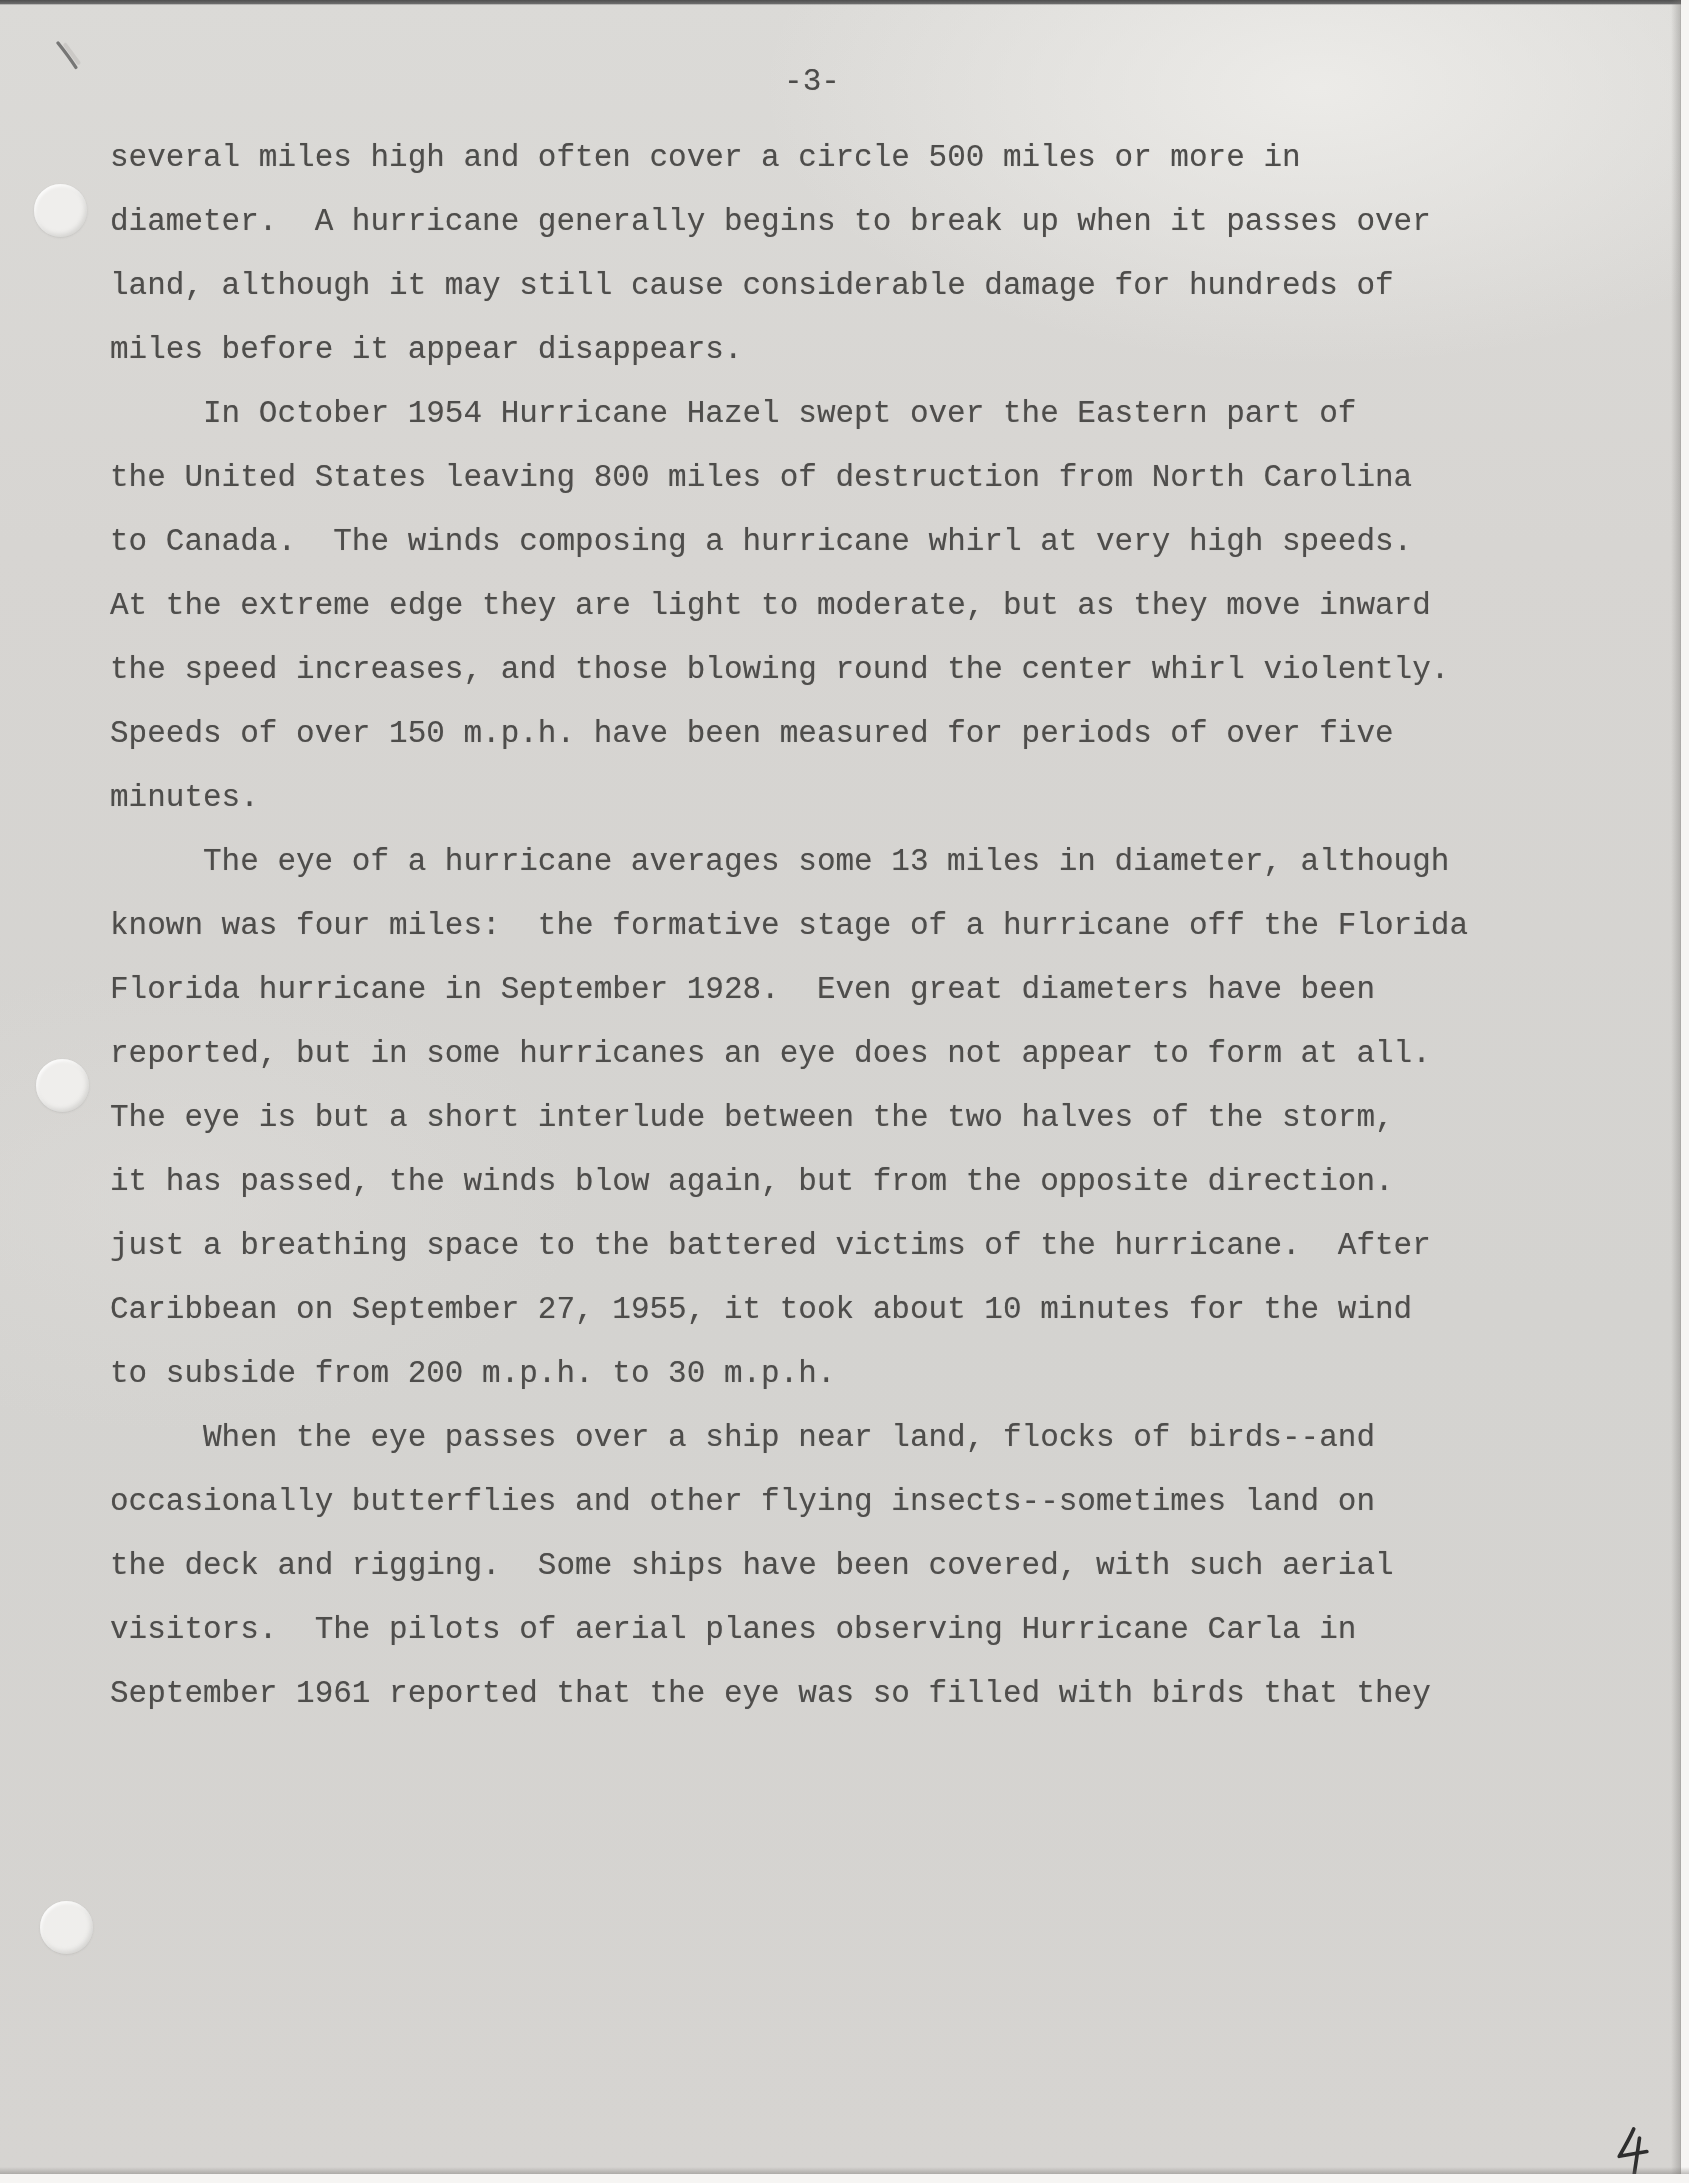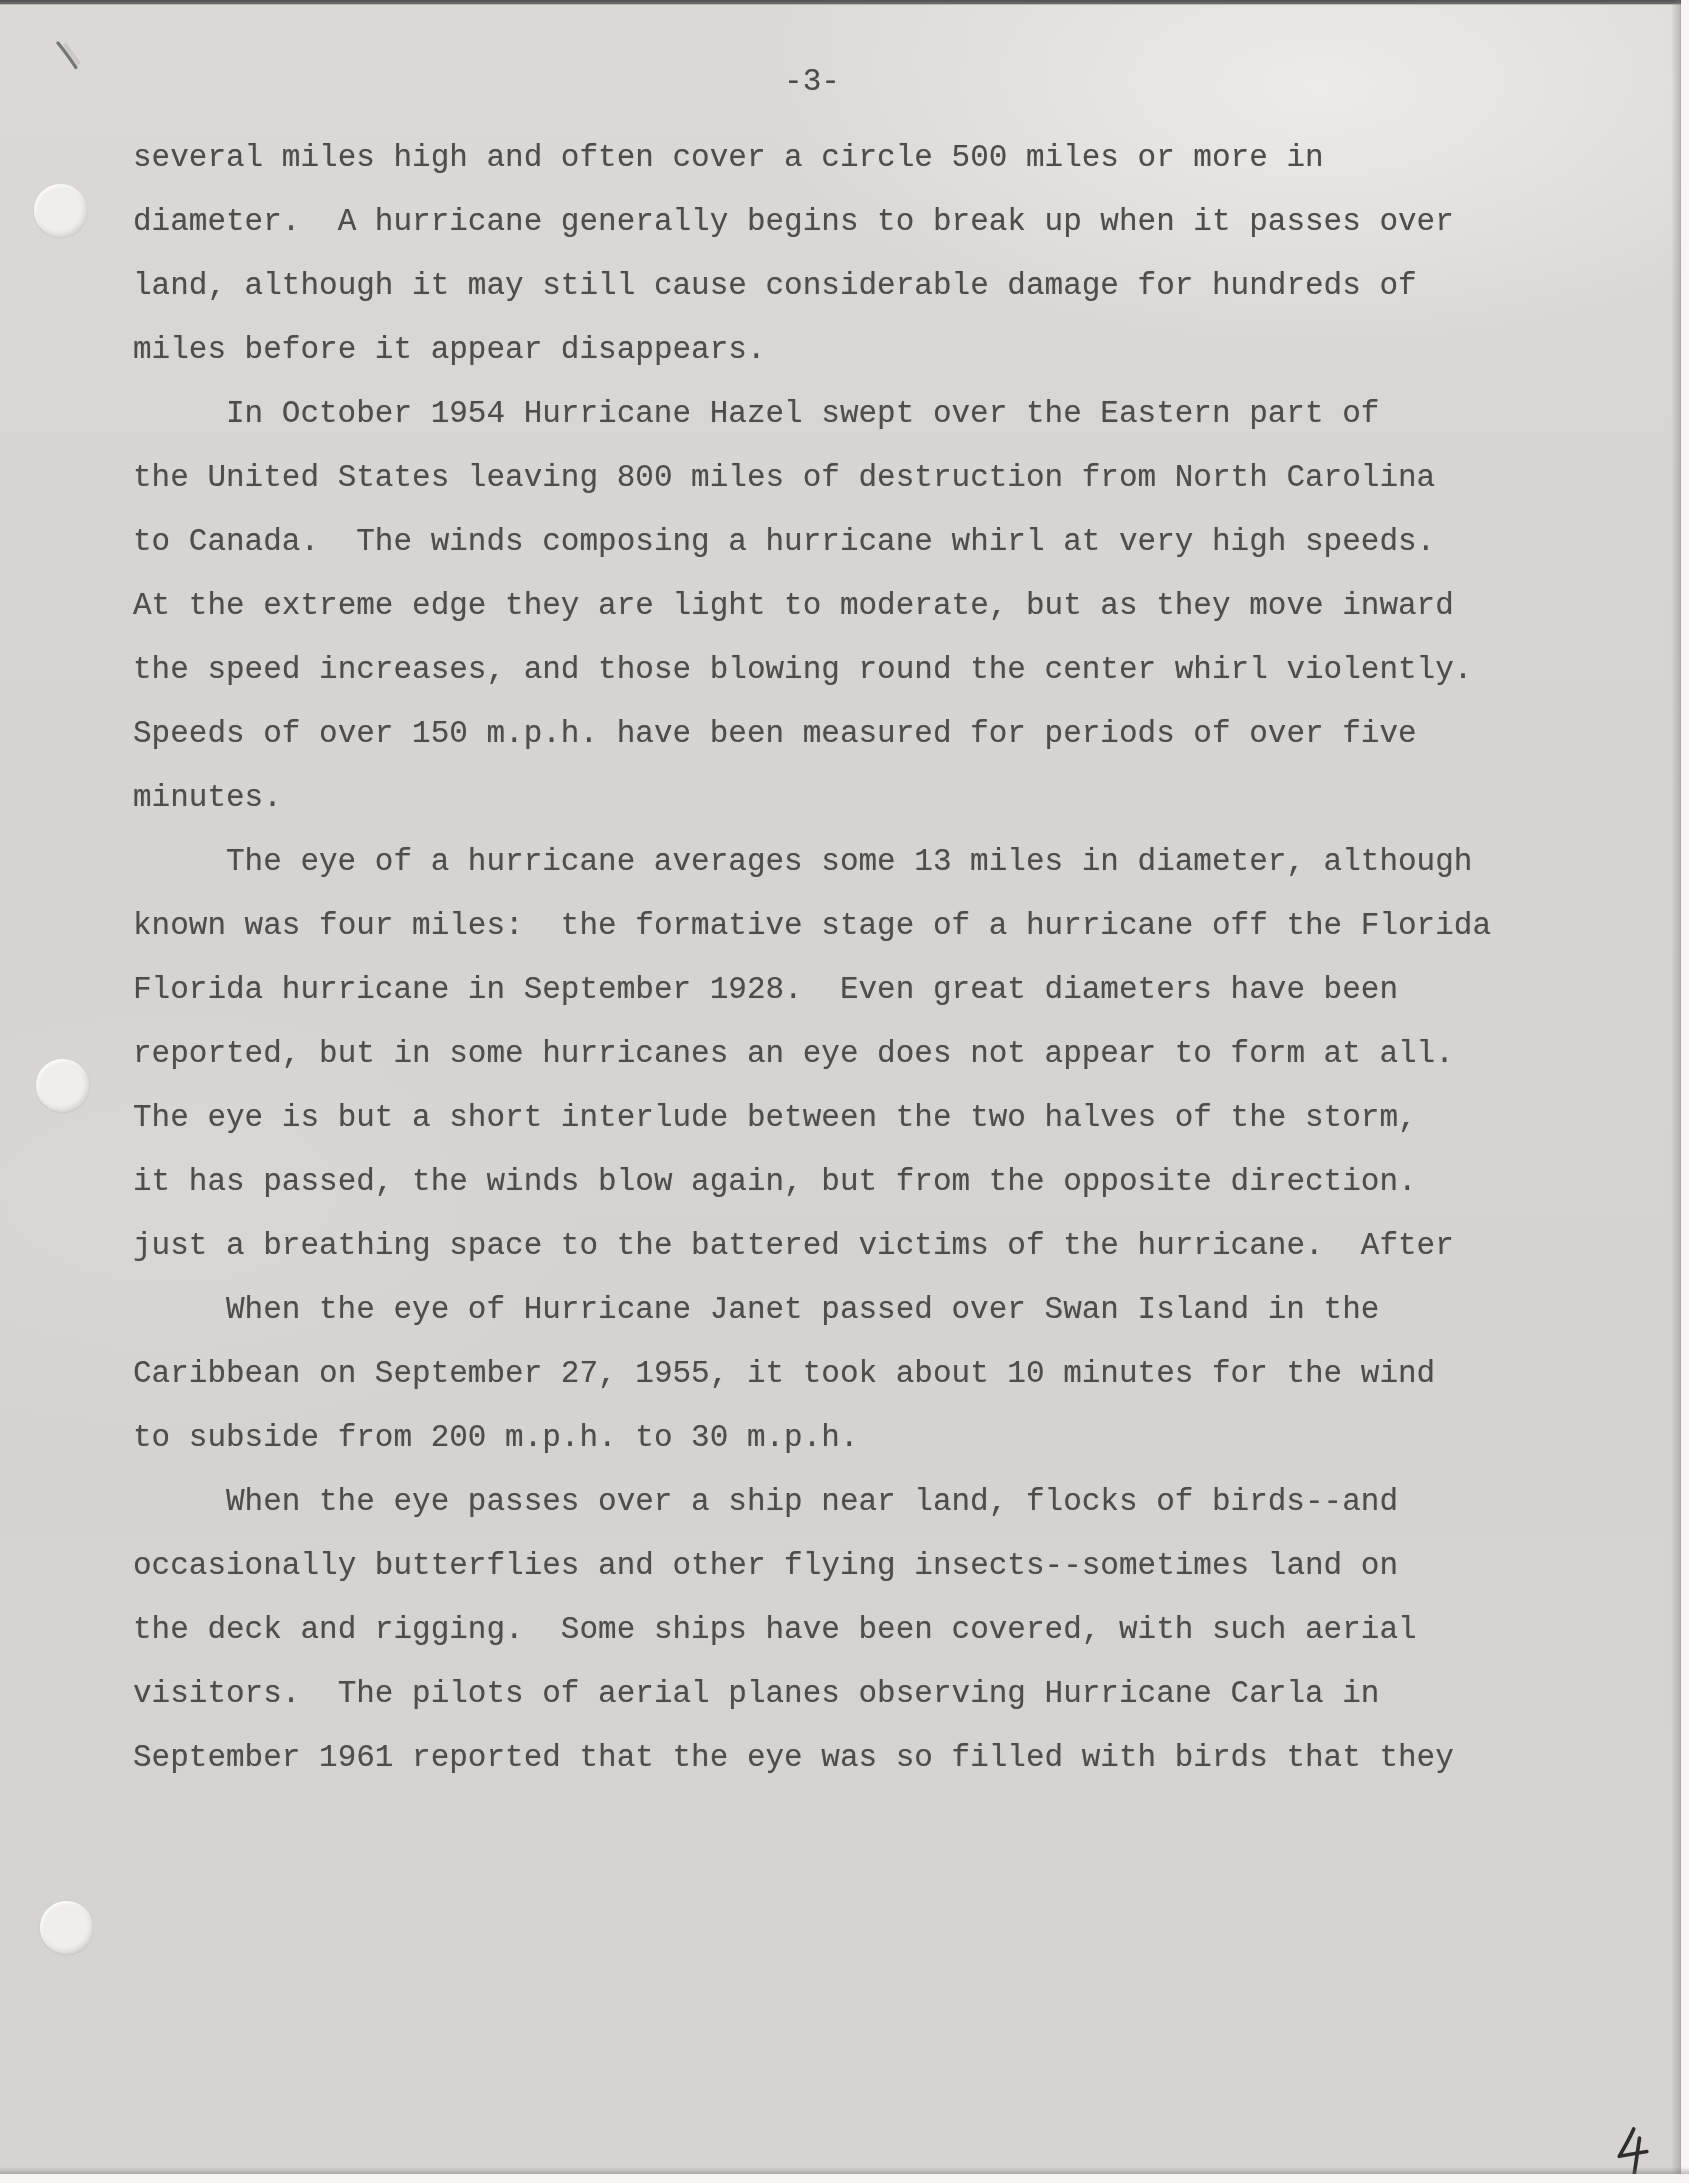--- a/index.html
+++ b/index.html
@@ -45,21 +45,21 @@
     left: 729px; top: 64px; width: 166px;
     text-align: center;
     font-size: 31px;
     color: #4d4c4a;
     text-shadow: 0 0 0.7px rgba(60,60,60,0.35);
     white-space: pre;
   }
   
   .text-block {
     position: absolute;
-    left: 133px;
+    left: 110px;
     top: 126px;
     width: 1431px;
   }
   .line {
     height: 64px;
     line-height: 64px;
     font-size: 31px;
     color: #4e4d4b;
     white-space: pre;
     text-shadow: 0 0 0.7px rgba(55,55,55,0.35);
@@ -118,21 +118,20 @@
         <div class="line">the speed increases, and those blowing round the center whirl violently.</div>
         <div class="line">Speeds of over 150 m.p.h. have been measured for periods of over five</div>
         <div class="line">minutes.</div>
         <div class="line indent">The eye of a hurricane averages some 13 miles in diameter, although</div>
         <div class="line">known was four miles:  the formative stage of a hurricane off the Florida</div>
         <div class="line">Florida hurricane in September 1928.  Even great diameters have been</div>
         <div class="line">reported, but in some hurricanes an eye does not appear to form at all.</div>
         <div class="line">The eye is but a short interlude between the two halves of the storm,</div>
         <div class="line">it has passed, the winds blow again, but from the opposite direction.</div>
         <div class="line">just a breathing space to the battered victims of the hurricane.  After</div>
-        <div class="line indent">When the eye of Hurricane Janet passed over Swan Island in the</div>
         <div class="line">Caribbean on September 27, 1955, it took about 10 minutes for the wind</div>
         <div class="line">to subside from 200 m.p.h. to 30 m.p.h.</div>
         <div class="line indent">When the eye passes over a ship near land, flocks of birds--and</div>
         <div class="line">occasionally butterflies and other flying insects--sometimes land on</div>
         <div class="line">the deck and rigging.  Some ships have been covered, with such aerial</div>
         <div class="line">visitors.  The pilots of aerial planes observing Hurricane Carla in</div>
         <div class="line">September 1961 reported that the eye was so filled with birds that they</div>
       </div>
   </div>
 

